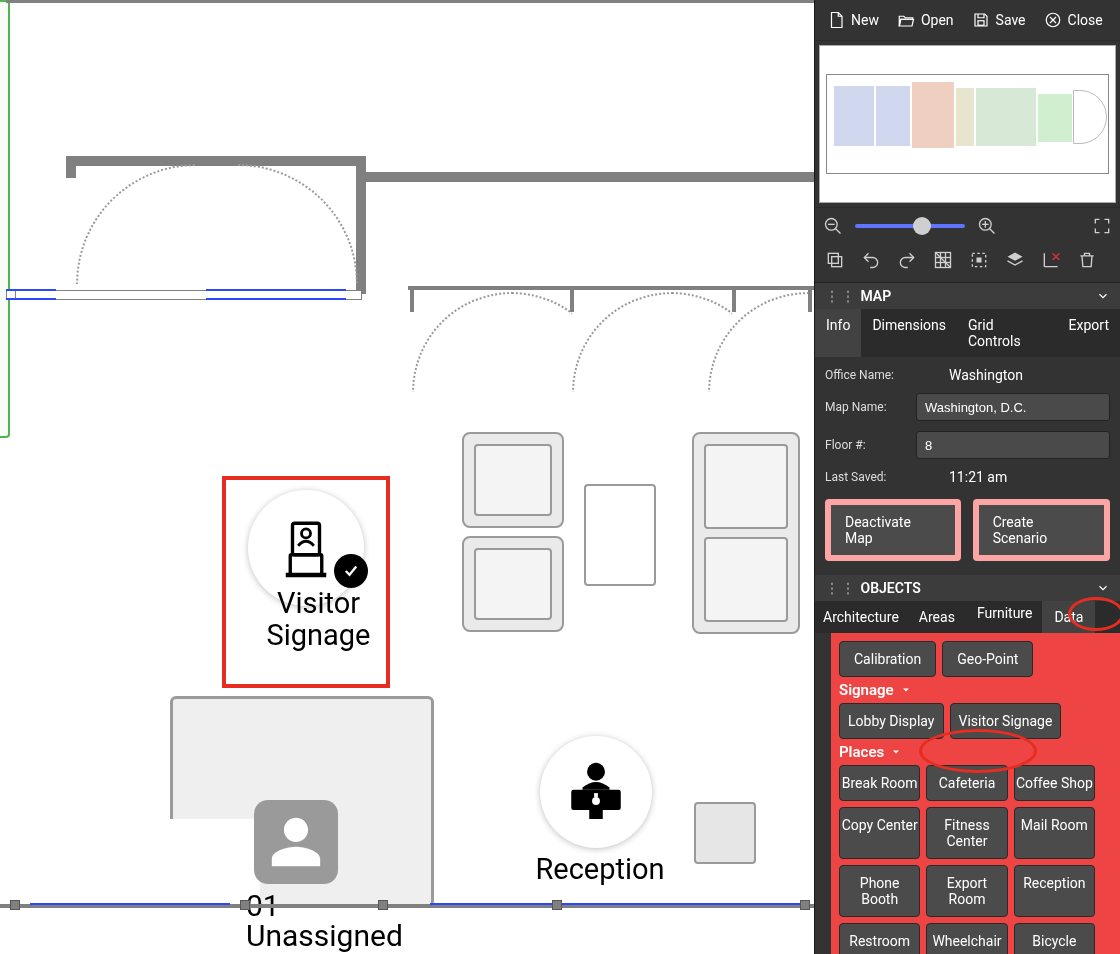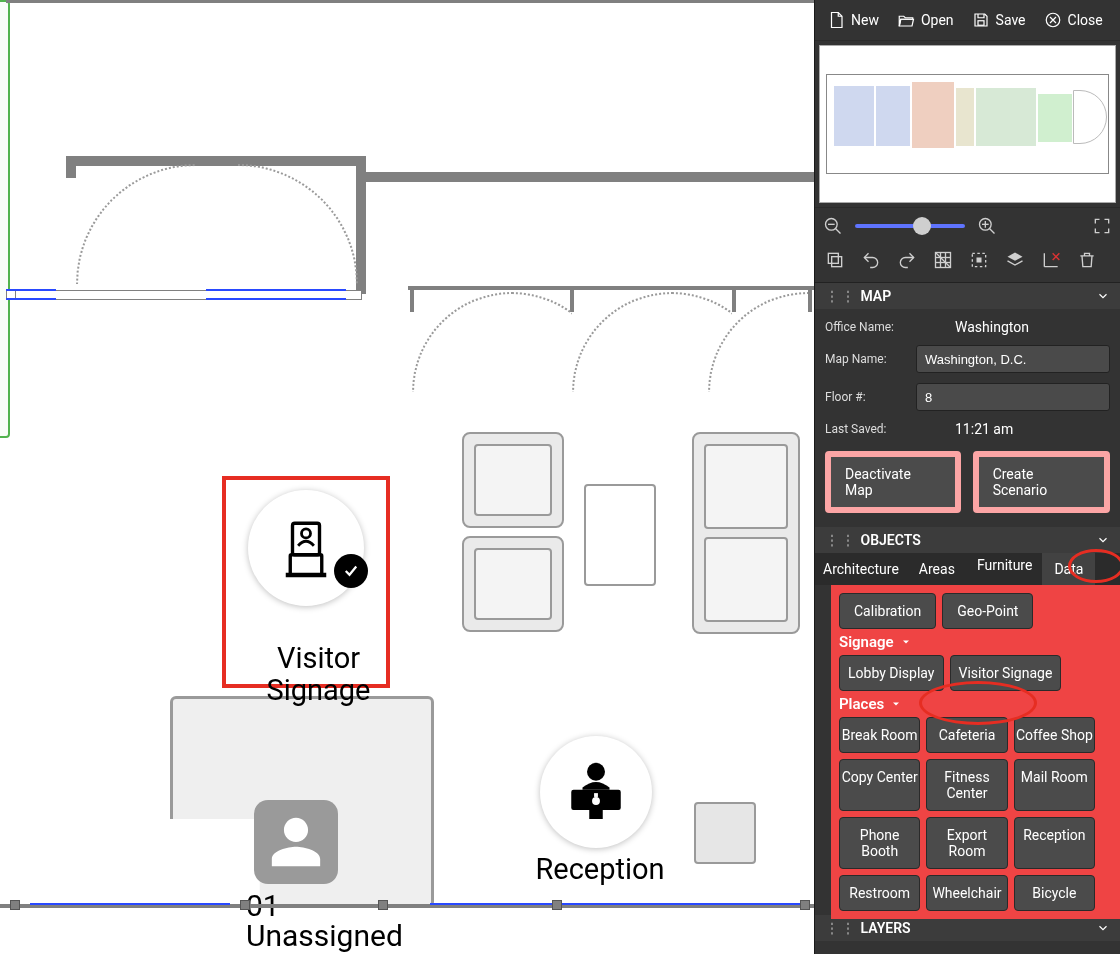--- a/index.html
+++ b/index.html
@@ -184,21 +184,21 @@
   }
   .tab.active { background:#424242; }
 
   .form {
     padding: 10px 10px 14px 10px;
     display:flex; flex-direction:column; gap:10px;
     background:#333;
   }
   .form-row { display:flex; align-items:center; gap:8px; }
   .form-row label { width:100px; color:#ddd; font-size:12px; }
-  .form-row .val { color:#fff; font-size:14px; margin-left:22px; }
+  .form-row .val { color:#fff; font-size:14px; margin-left:16px; }
   .form-row input {
     flex:1; height:28px; background:#4a4a4a; border:1px solid #222;
     color:#fff; padding:0 8px; border-radius:3px; font-size:13px;
   }
   .btn-row { display:flex; gap:12px; justify-content:center; padding-top:4px; }
   .btn {
     padding:9px 14px; background:#4b4b4b; border:6px solid #fca5a5;
     color:#fff; border-radius:4px; font-size:14px; cursor:pointer;
   }
 
@@ -309,21 +309,21 @@
       <circle cx="32" cy="19" r="4" fill="none" stroke="#000" stroke-width="2.5"></circle>
       <path d="M25 30 q7 -8 14 0" fill="none" stroke="#000" stroke-width="2.5"></path>
       <rect x="14" y="54" width="36" height="4" fill="#000"></rect>
     </svg>
     <div class="check-badge">
       <svg viewBox="0 0 24 24" style="width:18px;height:18px;">
           <path d="M5 12 l5 5 l9 -11" stroke="#fff" stroke-width="3" fill="none"></path>
         </svg>
     </div>
   </div>
-  <div class="canvas-label" style="position:absolute; left:222px; top:643px; width:193px; line-height:1.1;">
+  <div class="canvas-label" style="position:absolute; left:222px; top:588px; width:193px; line-height:1.1;">
     <div>Visitor</div>
     <div>Signage</div>
   </div>
 
   <div class="wall" style="left:0; top:904px; width:814px; height:4px;"></div>
   <div class="blue-line" style="left:30px; top:903px; width:200px; height:2px;"></div>
   <div class="blue-line" style="left:430px; top:903px; width:380px; height:2px;"></div>
   <div class="handle-sq" style="left:10px; top:900px;"></div>
   <div class="handle-sq" style="left:240px; top:900px;"></div>
   <div class="handle-sq" style="left:378px; top:900px;"></div>
@@ -438,20 +438,26 @@
     <svg class="tool-icon" viewBox="0 0 24 24">
         <path d="M4 7h16M9 7V4h6v3M6 7l1 13h10l1-13"></path>
       </svg>
   </div>
 
   <div class="section-hdr">
     <span><span style="letter-spacing:2px;color:#888;">⋮⋮</span>&nbsp;<span>MAP</span></span>
     <svg class="chev" viewBox="0 0 24 24">
         <path d="M6 9l6 6 6-6"></path>
       </svg>
+  </div>
+  <div class="tabrow">
+    <div class="tab active">Info</div>
+    <div class="tab">Dimensions</div>
+    <div class="tab">Grid Controls</div>
+    <div class="tab">Export</div>
   </div>
   <div class="form">
     <div class="form-row">
       <label>Office Name:</label>
       <span class="val">Washington</span>
     </div>
     <div class="form-row">
       <label>Map Name:</label>
       <input value="Washington, D.C." style="">
     </div>

